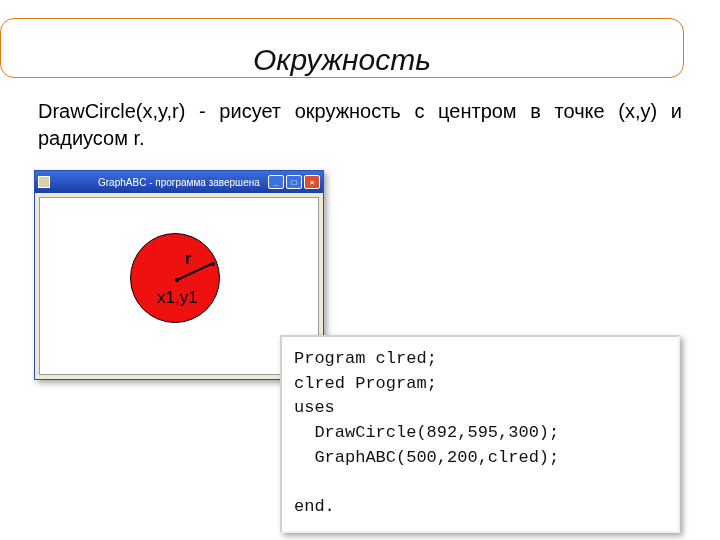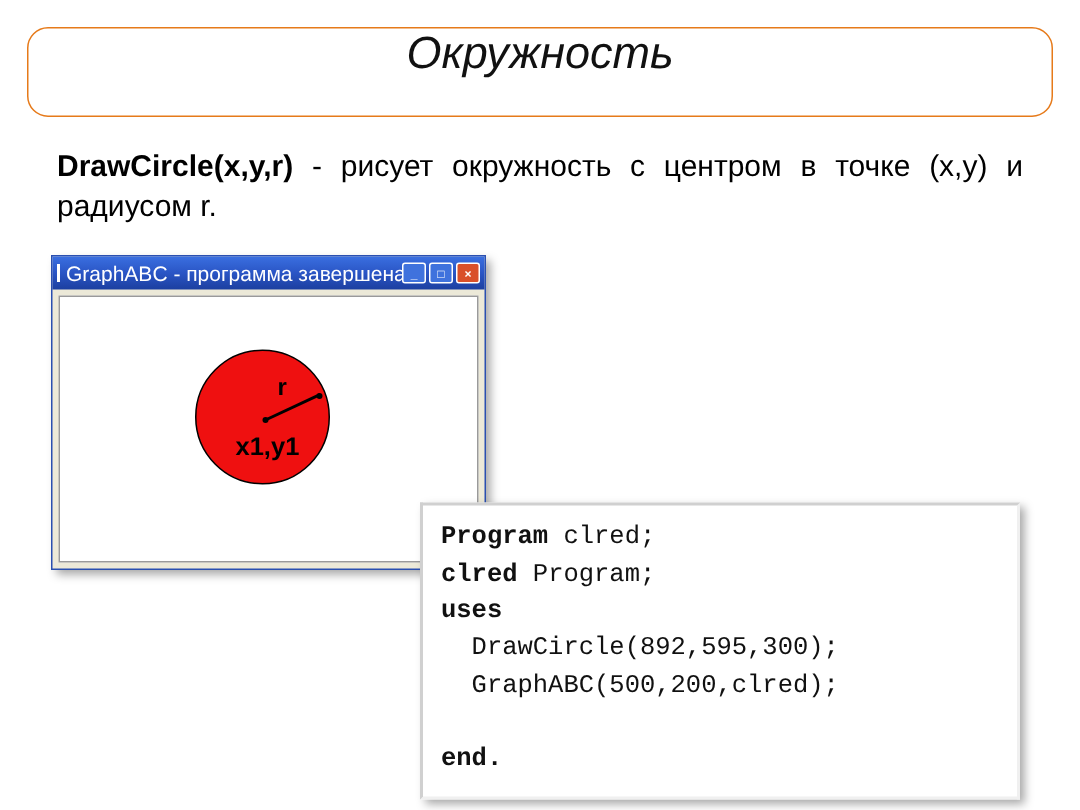--- a/index.html
+++ b/index.html
@@ -7,46 +7,46 @@
     margin: 0;
     width: 720px;
     height: 540px;
     background: #ffffff;
     font-family: Arial, sans-serif;
     position: relative;
     overflow: hidden;
   }
   .title-box {
     position: absolute;
-    left: 18px;
+    left: 0;
     top: 18px;
     width: 684px;
     height: 60px;
     border: 1.5px solid #e67a1a;
     border-radius: 14px;
     display: flex;
-    align-items: flex-start;
+    align-items: flex-end;
     justify-content: center;
   }
   .title-text {
     font-style: italic;
     font-size: 30px;
     color: #111;
   }
   .description {
     position: absolute;
     left: 38px;
     top: 98px;
     width: 644px;
     font-size: 20px;
     color: #000;
     line-height: 1.35;
     text-align: justify;
   }
-  .description b { font-weight: 700; }
+  .description b { font-weight: 400; }
   .window {
     position: absolute;
     left: 34px;
     top: 170px;
     width: 290px;
     height: 210px;
     box-shadow: 3px 3px 6px rgba(0,0,0,0.35);
     border: 1px solid #2a4fb0;
     background: #ece9d8;
   }
@@ -65,22 +65,23 @@
     overflow: hidden;
   }
   .app-icon {
     width: 12px;
     height: 12px;
     background: #d9d0a8;
     border: 1px solid #fff;
   }
   .titlebar-text {
     color: #fff;
-    font-size: 14px;
+    font-size: 10px;
     white-space: nowrap;
+    margin-left: 44px;
   }
   .win-buttons {
     display: flex;
     gap: 2px;
   }
   .win-btn {
     width: 16px;
     height: 14px;
     border: 1px solid #fff;
     border-radius: 2px;
@@ -136,21 +137,21 @@
   .label-r {
     position: absolute;
     left: 54px; top: 16px;
     font-weight: bold;
     font-size: 16px;
     color: #000;
   }
   .label-xy {
     position: absolute;
     left: 26px; top: 54px;
-    font-weight: bold;
+    font-weight: normal;
     font-size: 17px;
     color: #000;
   }
   .code-box {
     position: absolute;
     left: 280px;
     top: 335px;
     width: 400px;
     background: #fff;
     border-top: 2px solid #d0d0d0;
@@ -158,21 +159,21 @@
     border-right: 2px solid #f0f0f0;
     border-bottom: 2px solid #f0f0f0;
     box-shadow: 3px 3px 6px rgba(0,0,0,0.35);
     padding: 10px 12px 12px 12px;
     font-family: "Courier New", monospace;
     font-size: 17px;
     line-height: 1.45;
     color: #111;
     white-space: pre;
   }
-  .kw { font-weight: bold; }
+  .kw { font-weight: normal; }
 </style>
 </head>
 <body>
 
 <div class="title-box">
   <span class="title-text">Окружность</span>
 </div>
 
 <div class="description">
   <b>DrawCircle(x,y,r)</b><span> - рисует окружность с центром в точке (x,y) и радиусом r.</span>

